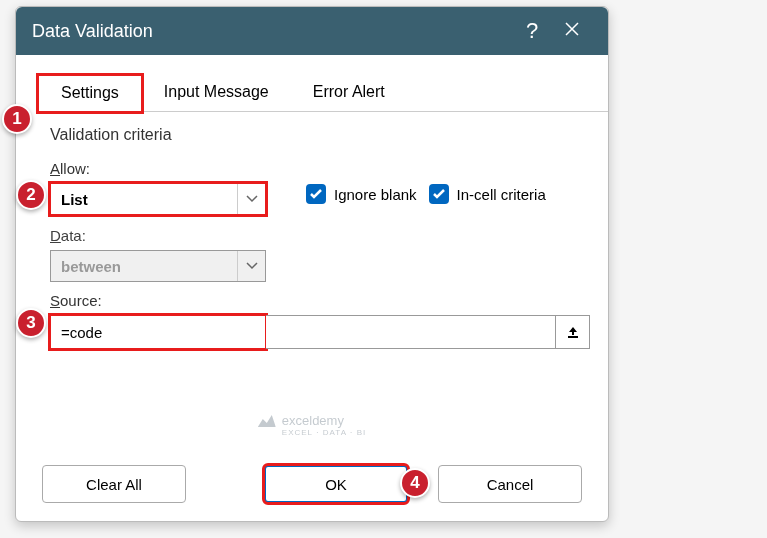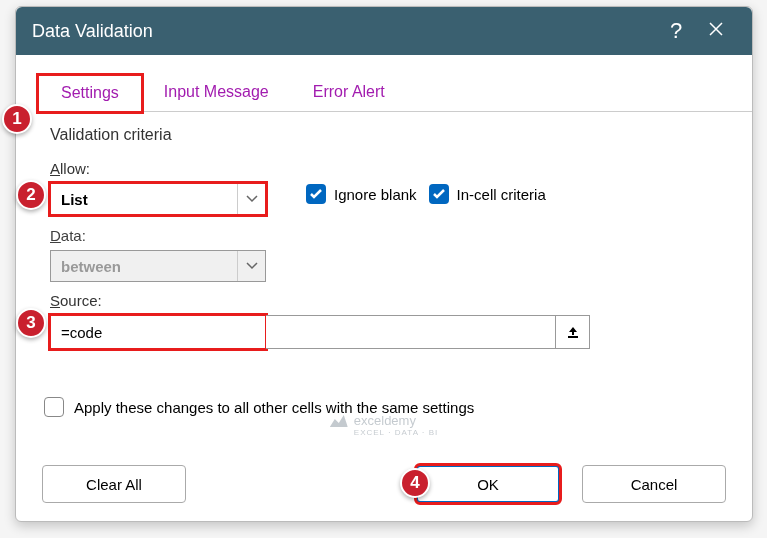--- a/index.html
+++ b/index.html
@@ -1,24 +1,24 @@
 <!DOCTYPE html>
 <html><head>
   <meta charset="utf-8">
   <style>
     * { box-sizing: border-box; margin: 0; padding: 0; font-family: "Segoe UI", Tahoma, sans-serif; }
     body { background: #f5f5f5; width: 767px; height: 538px; position: relative; }
-    .dialog { position: absolute; left: 15px; top: 6px; width: 738px; height: 516px; background: #fff; border: 1px solid #bbb; border-radius: 6px; box-shadow: 0 4px 12px rgba(0,0,0,0.2); }
+    .dialog { position: absolute; left: 15px; top: 6px; width: 594px; height: 516px; background: #fff; border: 1px solid #bbb; border-radius: 6px; box-shadow: 0 4px 12px rgba(0,0,0,0.2); }
     .titlebar { height: 48px; background: #3a6070; border-radius: 6px 6px 0 0; display: flex; align-items: center; padding: 0 16px; color: #fff; }
     .titlebar .title { font-size: 18px; flex: 1; }
     .titlebar .help { width: 40px; text-align: center; font-size: 22px; cursor: pointer; }
     .titlebar .close { width: 40px; text-align: center; cursor: pointer; }
     .titlebar .close svg { stroke: #fff; stroke-width: 1.5; }
     .tabs { display: flex; margin: 20px 0 0 22px; border-bottom: 1px solid #ccc; }
-    .tab { padding: 8px 22px; font-size: 16px; cursor: pointer; color: #a21caf; position: relative; }
+    .tab { padding: 8px 22px; font-size: 16px; cursor: pointer; color: #000000; position: relative; }
     .tab.active { border: 1px dotted #555; border-bottom: 2px solid #fff; background: #fff; margin-bottom: -1px; }
     .criteria { margin: 14px 26px 0 34px; }
     .criteria-label { font-size: 16px; color: #333; margin-bottom: 16px; }
     .row { display: flex; align-items: flex-start; margin-bottom: 10px; }
     .field { display: flex; flex-direction: column; }
     .lbl { font-size: 15px; color: #333; margin-bottom: 6px; }
     .lbl.disabled { color: #404040; }
     .lbl .ul { text-decoration: underline; }
     .combo { width: 216px; height: 32px; border: 1px solid #999; display: flex; align-items: center; background: #fff; font-weight: bold; }
     .combo.disabled { background: #f0f0f0; color: #999; }
@@ -28,21 +28,21 @@
     .checks { margin-left: 40px; display: flex; gap: 12px; padding-top: 24px; }
     .check { display: flex; align-items: center; gap: 8px; font-size: 15px; cursor: pointer; }
     .cbox { width: 20px; height: 20px; border-radius: 4px; background: #0067c0; display: flex; align-items: center; justify-content: center; }
     .cbox.unchecked { background: #fff; border: 1.5px solid #888; }
     .cbox svg { stroke: #fff; stroke-width: 2.5; fill: none; }
     .source-row { margin-top: 10px; }
     .src-input-wrap { display: flex; width: 540px; height: 34px; }
     .src-input { flex: 1; border: 1px solid #999; padding: 0 10px; font-size: 15px; background: #fff; }
     .src-btn { width: 34px; border: 1px solid #999; border-left: none; background: #fff; display: flex; align-items: center; justify-content: center; cursor: pointer; }
     .apply-row { margin: 48px 0 0 28px; display: flex; align-items: center; gap: 10px; font-size: 15px; }
-    .footer { position: absolute; bottom: 18px; left: 0; right: 0; display: flex; padding: 0 26px; gap: 22px; }
+    .footer { position: absolute; bottom: 18px; left: 0; right: 0; display: flex; padding: 0 26px; gap: 30px; }
     .footer .spacer { flex: 1; }
     .btn { min-width: 144px; height: 38px; border: 1px solid #aaa; background: #fff; border-radius: 4px; font-size: 15px; cursor: pointer; display: flex; align-items: center; justify-content: center; }
     .btn.primary { border: 2px solid #0067c0; }
     .redbox { outline: 3px solid #e81c1c; outline-offset: -1px; }
     .callout { position: absolute; width: 30px; height: 30px; border-radius: 50%; background: #c9202e; border: 2px solid #fff; color: #fff; font-weight: bold; font-size: 17px; display: flex; align-items: center; justify-content: center; box-shadow: 0 2px 4px rgba(0,0,0,0.3); z-index: 50; }
     .watermark { position: absolute; left: 50%; transform: translateX(-50%); bottom: 84px; display: flex; gap: 6px; opacity: 0.35; font-size: 13px; color: #5a6a78; }
     .watermark .sub { font-size: 8px; letter-spacing: 1px; }
   </style>
 </head>
 <body>
@@ -115,24 +115,20 @@
         <div style="flex:1;border:1px solid #999;border-left:none;background:#fff"></div>
         <div class="src-btn">
           <svg width="14" height="14" viewBox="0 0 14 14" fill="#000">
               <path d="M7 2 L3 7 L6 7 L6 10 L8 10 L8 7 L11 7 Z M2 11 L12 11 L12 13 L2 13 Z"></path>
             </svg>
         </div>
       </div>
     </div>
   </div>
 
-  <div class="apply-row">
-    <div class="cbox unchecked"></div>
-    <span>Apply these changes to all other cells with the same settings</span>
-  </div>
 
   <div class="watermark">
     <svg width="18" height="14" viewBox="0 0 18 14">
         <path fill="#5a6a78" d="M0 14 L5 6 L9 10 L14 2 L18 14 Z"></path>
       </svg>
     <div>
       <div>exceldemy</div>
       <div class="sub">EXCEL · DATA · BI</div>
     </div>
   </div>

